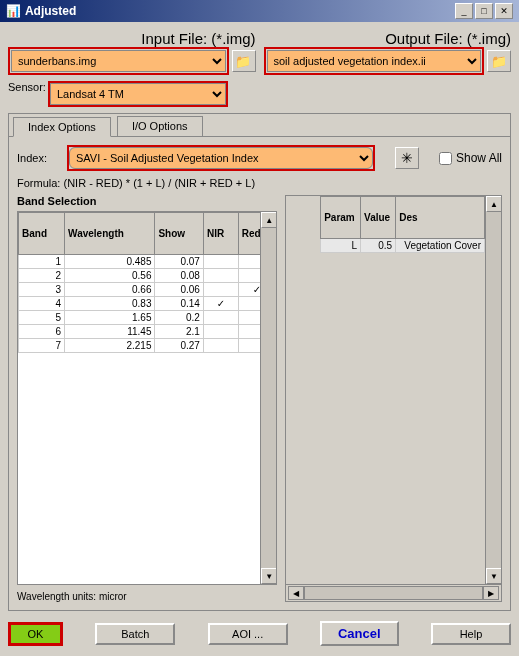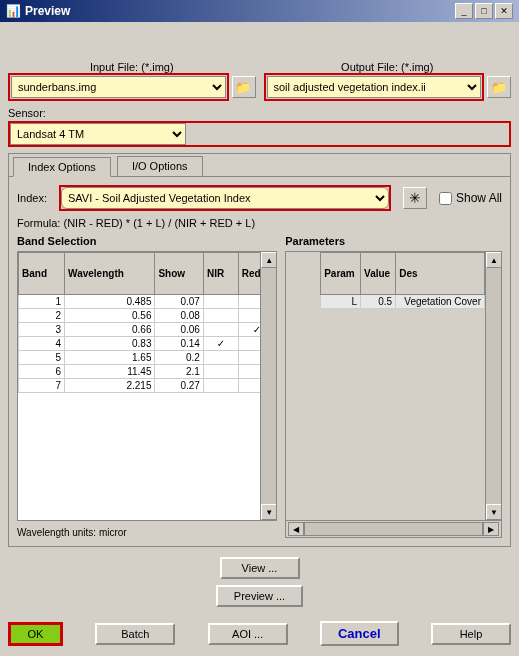--- a/index.html
+++ b/index.html
@@ -46,53 +46,52 @@
     }
     .window-body {
       padding: 8px;
       background: #d4d0c8;
       height: calc(656px - 22px);
       display: flex;
       flex-direction: column;
       gap: 6px;
     }
     .file-label {
-      font-size: 11px;
-      text-align: center;
-      margin-top: 31px;
+      font-size: 15px;
+      text-align: right;
     }
     .input-with-border {
       border: 2px solid #cc0000;
       padding: 1px;
       display: flex;
       align-items: center;
     }
     select {
-      background: #fef9c3;
+      background: #fdba74;
       border: 1px solid #888;
       font-size: 11px;
       padding: 1px 2px;
       height: 22px;
     }
     .folder-btn {
       width: 24px;
       height: 22px;
       background: #d4d0c8;
       border: 1px solid #888;
       border-top-color: #fff;
       border-left-color: #fff;
       cursor: pointer;
       display: flex;
       align-items: center;
       justify-content: center;
       font-size: 13px;
     }
     .sensor-row {
       display: flex;
-      flex-direction: column;
+      flex-direction: row;
       gap: 2px;
     }
     .sensor-label {
       font-size: 11px;
     }
     .sensor-select-wrap {
       border: 2px solid #cc0000;
       display: inline-flex;
     }
     .tabs-container {
@@ -128,21 +127,21 @@
     .tab-content {
       padding: 8px;
       flex: 1;
       display: flex;
       flex-direction: column;
       gap: 6px;
     }
     .index-row {
       display: flex;
       align-items: center;
-      gap: 12px;
+      gap: 20px;
     }
     .index-label {
       font-size: 11px;
       white-space: nowrap;
     }
     .index-select-wrap {
       border: 2px solid #cc0000;
       flex: 1;
     }
     .index-select-wrap select {
@@ -372,21 +371,21 @@
     }
   </style>
 </head>
 <body>
 
 <div>
 
   <div class="title-bar">
     <div class="title-bar-title">
       <span>📊</span>
-      <span>Preview</span>
+      <span>Adjusted</span>
     </div>
     <div class="title-bar-buttons">
       <button class="title-btn">_</button>
       <button class="title-btn">□</button>
       <button class="title-btn">✕</button>
     </div>
   </div>
 
   <div class="window-body">
 
@@ -526,21 +525,20 @@
                 <div class="sb-btn">▼</div>
               </div>
             </div>
             <div class="wavelength-row">
               <span>Wavelength units:</span>
               <span>micror</span>
             </div>
           </div>
 
           <div class="params-section">
-            <div class="section-title">Parameters</div>
             <div class="params-table-wrap">
               <div class="params-table-inner">
                 <div class="params-table-content">
                   <table>
                     <thead>
                       <tr>
                         <th>Param</th>
                         <th>Value</th>
                         <th>Des</th>
                       </tr>
@@ -567,24 +565,20 @@
               </div>
             </div>
           </div>
 
         </div>
 
       </div>
 
     </div>
 
-    <div class="bottom-buttons">
-      <button class="btn">View ...</button>
-      <button class="btn">Preview ...</button>
-    </div>
 
     <div class="footer-row">
       <button class="ok-btn">OK</button>
       <button class="btn">Batch</button>
       <button class="btn">AOI ...</button>
       <button class="cancel-btn">Cancel</button>
       <button class="btn">Help</button>
     </div>
 
   </div>

